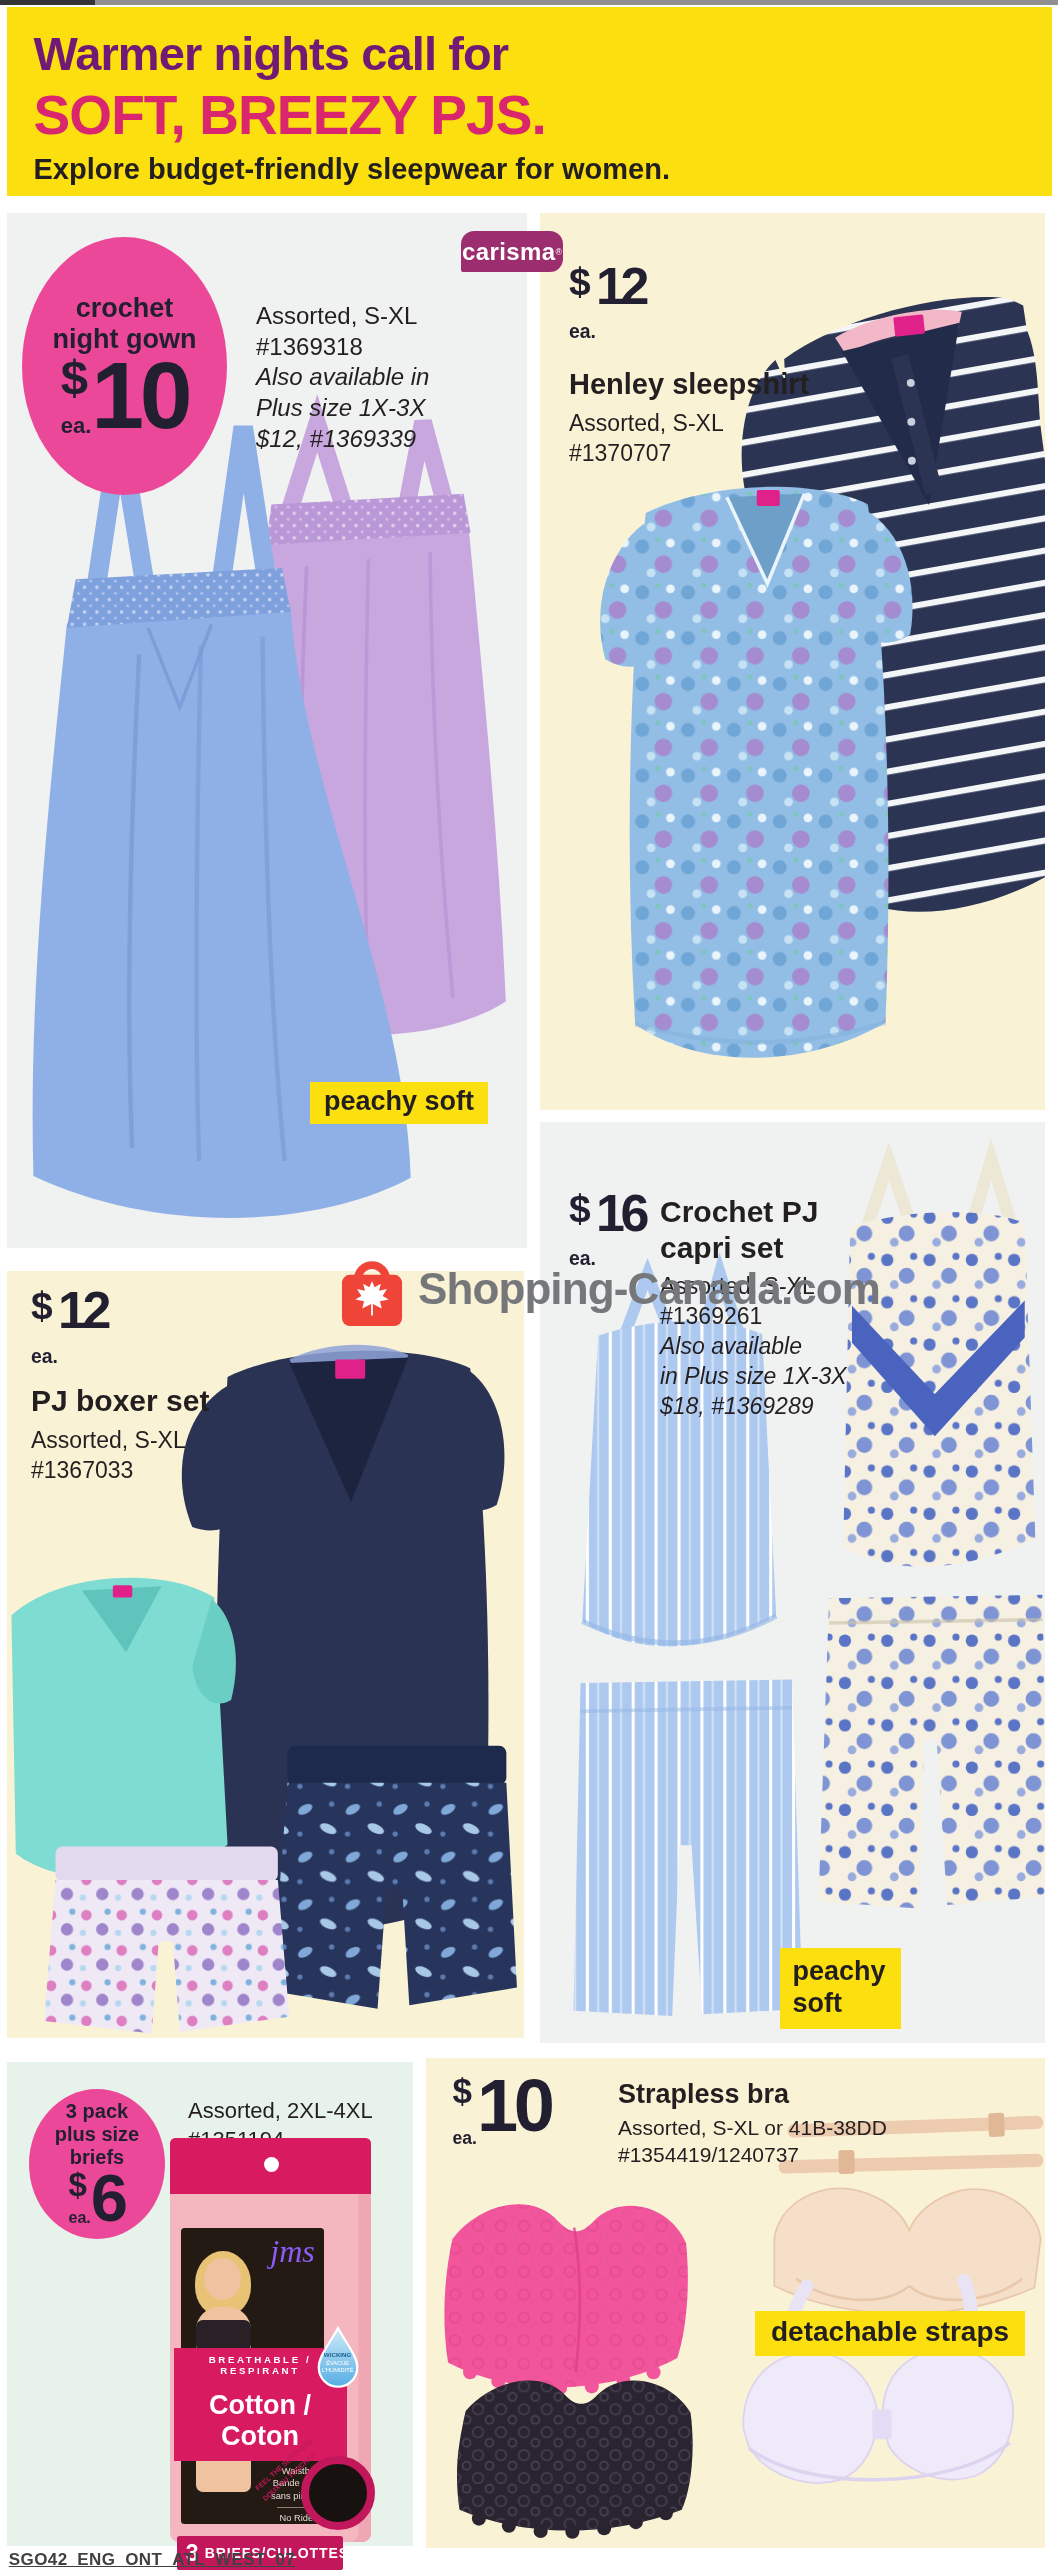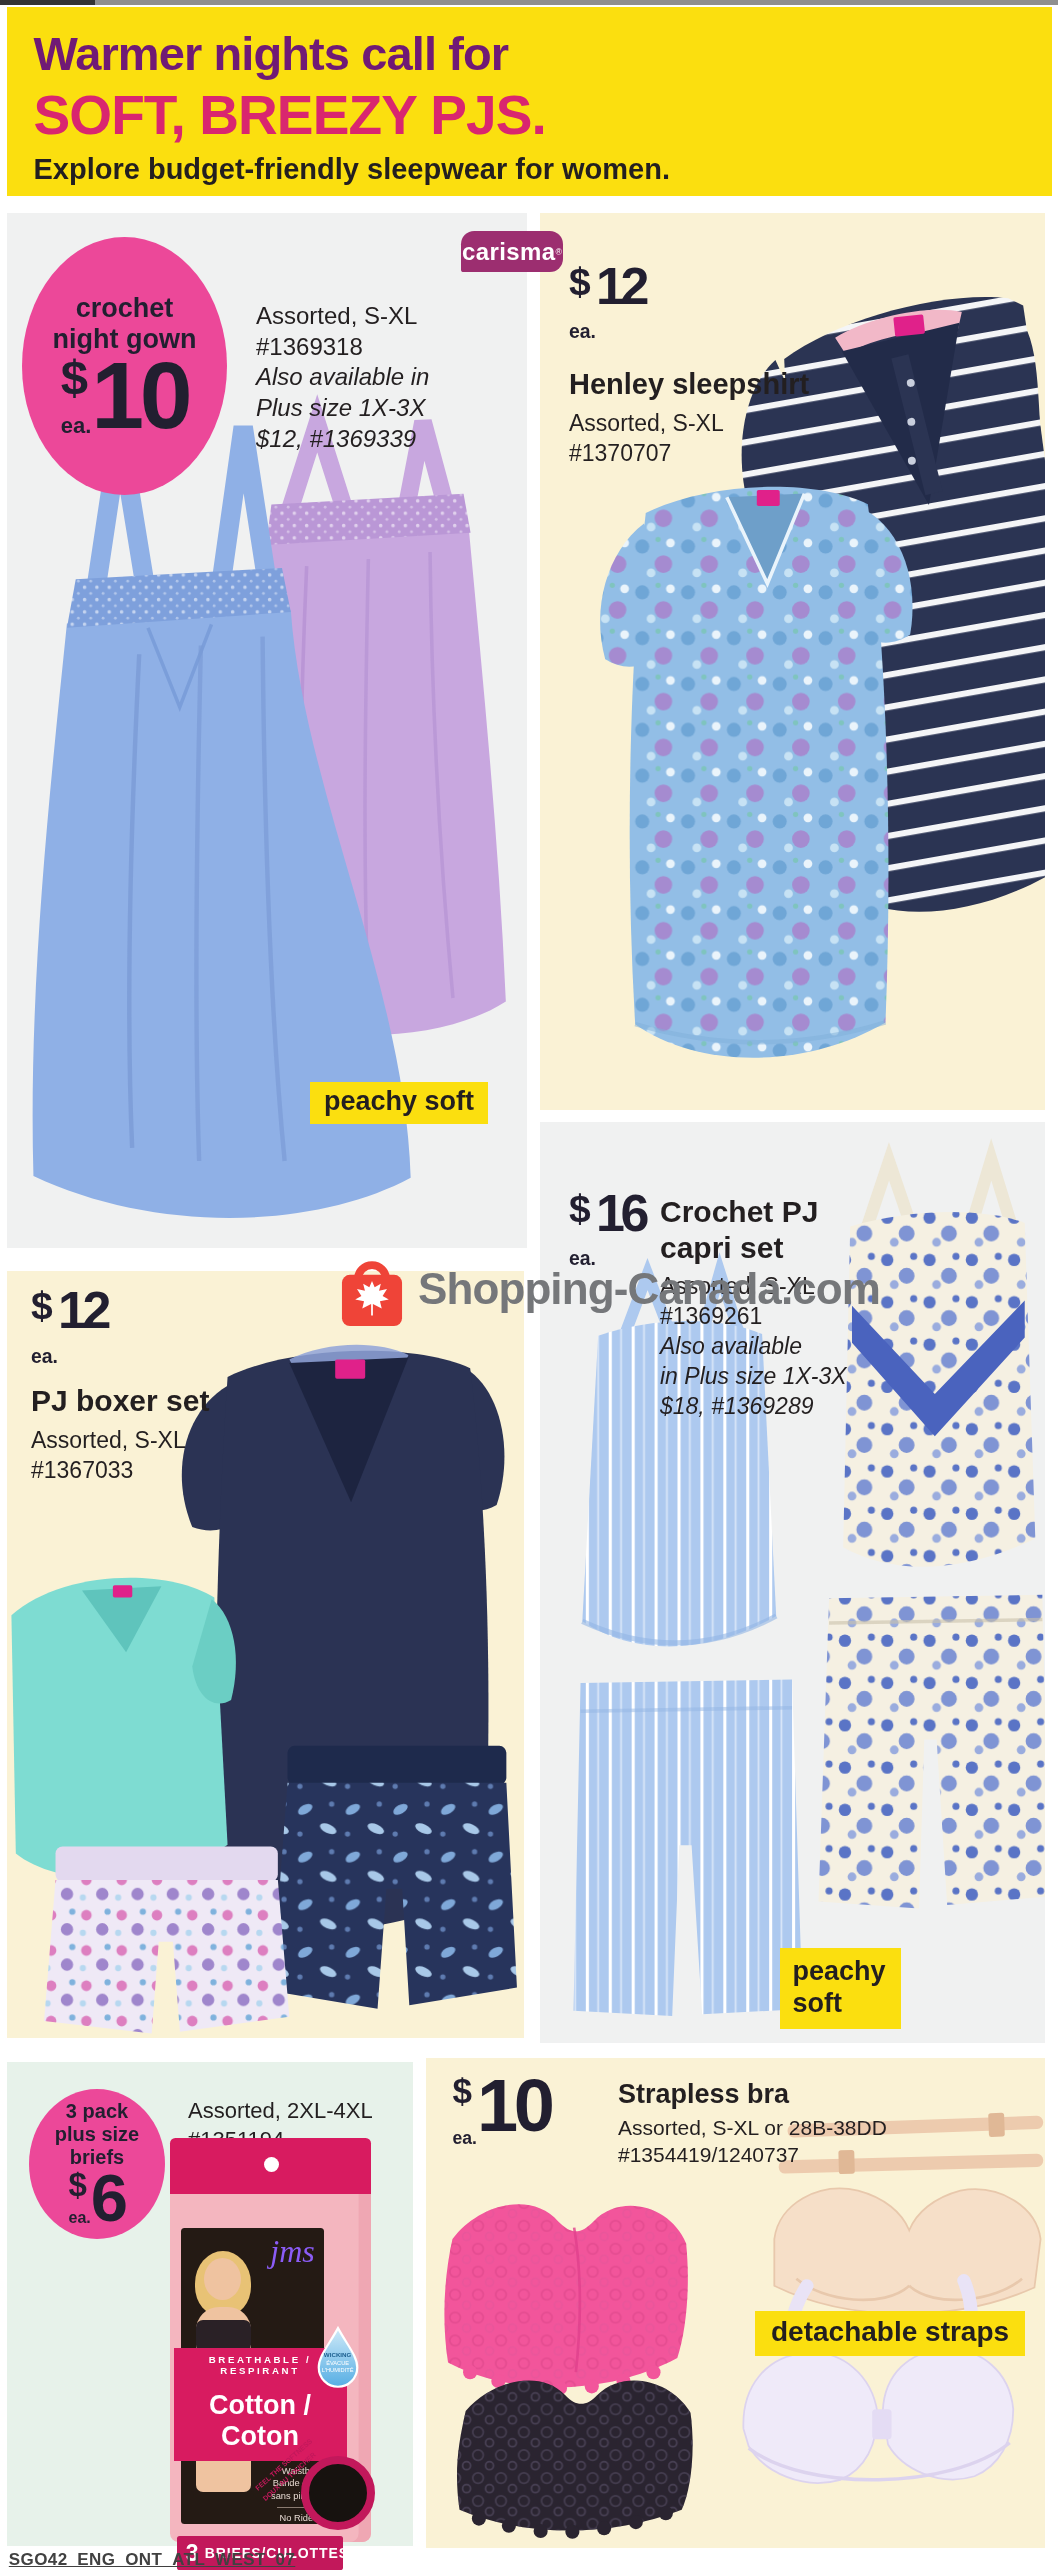--- a/index.html
+++ b/index.html
@@ -463,21 +463,21 @@
 
     <div class="price price-std" style="left:26.5px;top:19.4px;">
       <span class="cur-col" style="height:62px;">
         <span class="cur" style="font-size:35px;">$</span>
         <span class="unit" style="font-size:17.6px;">ea.</span>
       </span>
       <span class="num" style="font-size:74px;">10</span>
     </div>
     <div class="name" style="left:192px;top:21px;font-size:27px;">Strapless bra</div>
     <div class="details" style="left:192px;top:56px;font-size:21px;">
-      <div>Assorted, S-XL or 28B-38DD</div>
+      <div>Assorted, S-XL or 41B-38DD</div>
       <div>#1354419/1240737</div>
     </div>
 
     <div class="badge badge-straps">detachable straps</div>
   </section>
 
   <div class="carisma">
     <span class="ctext">carisma</span>
       <sup>®</sup>
   </div>

